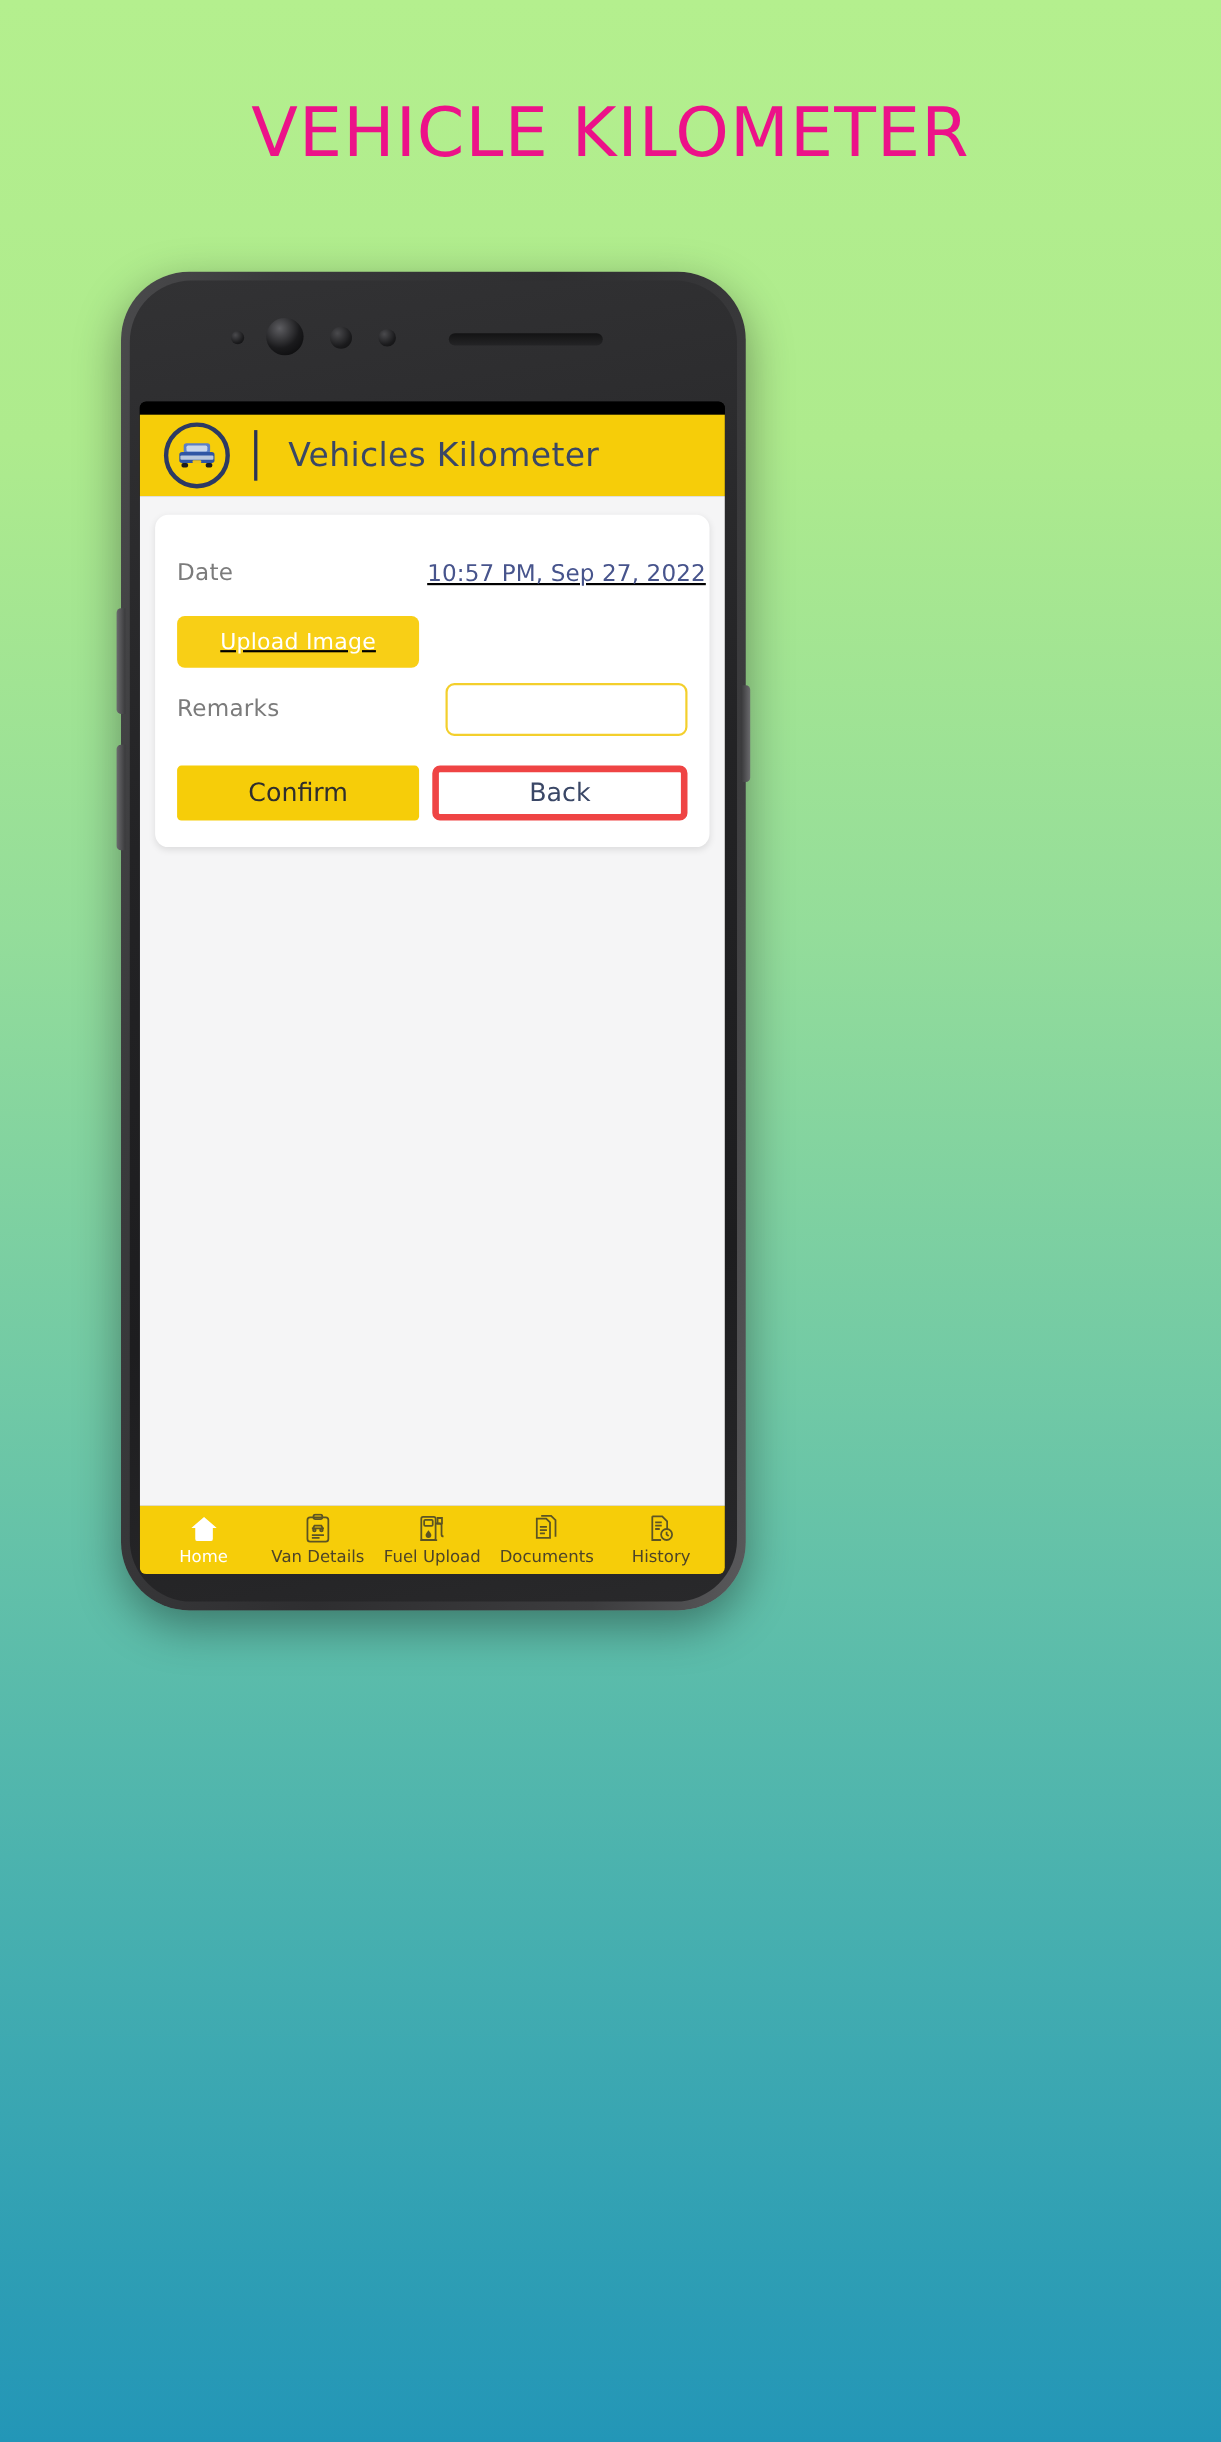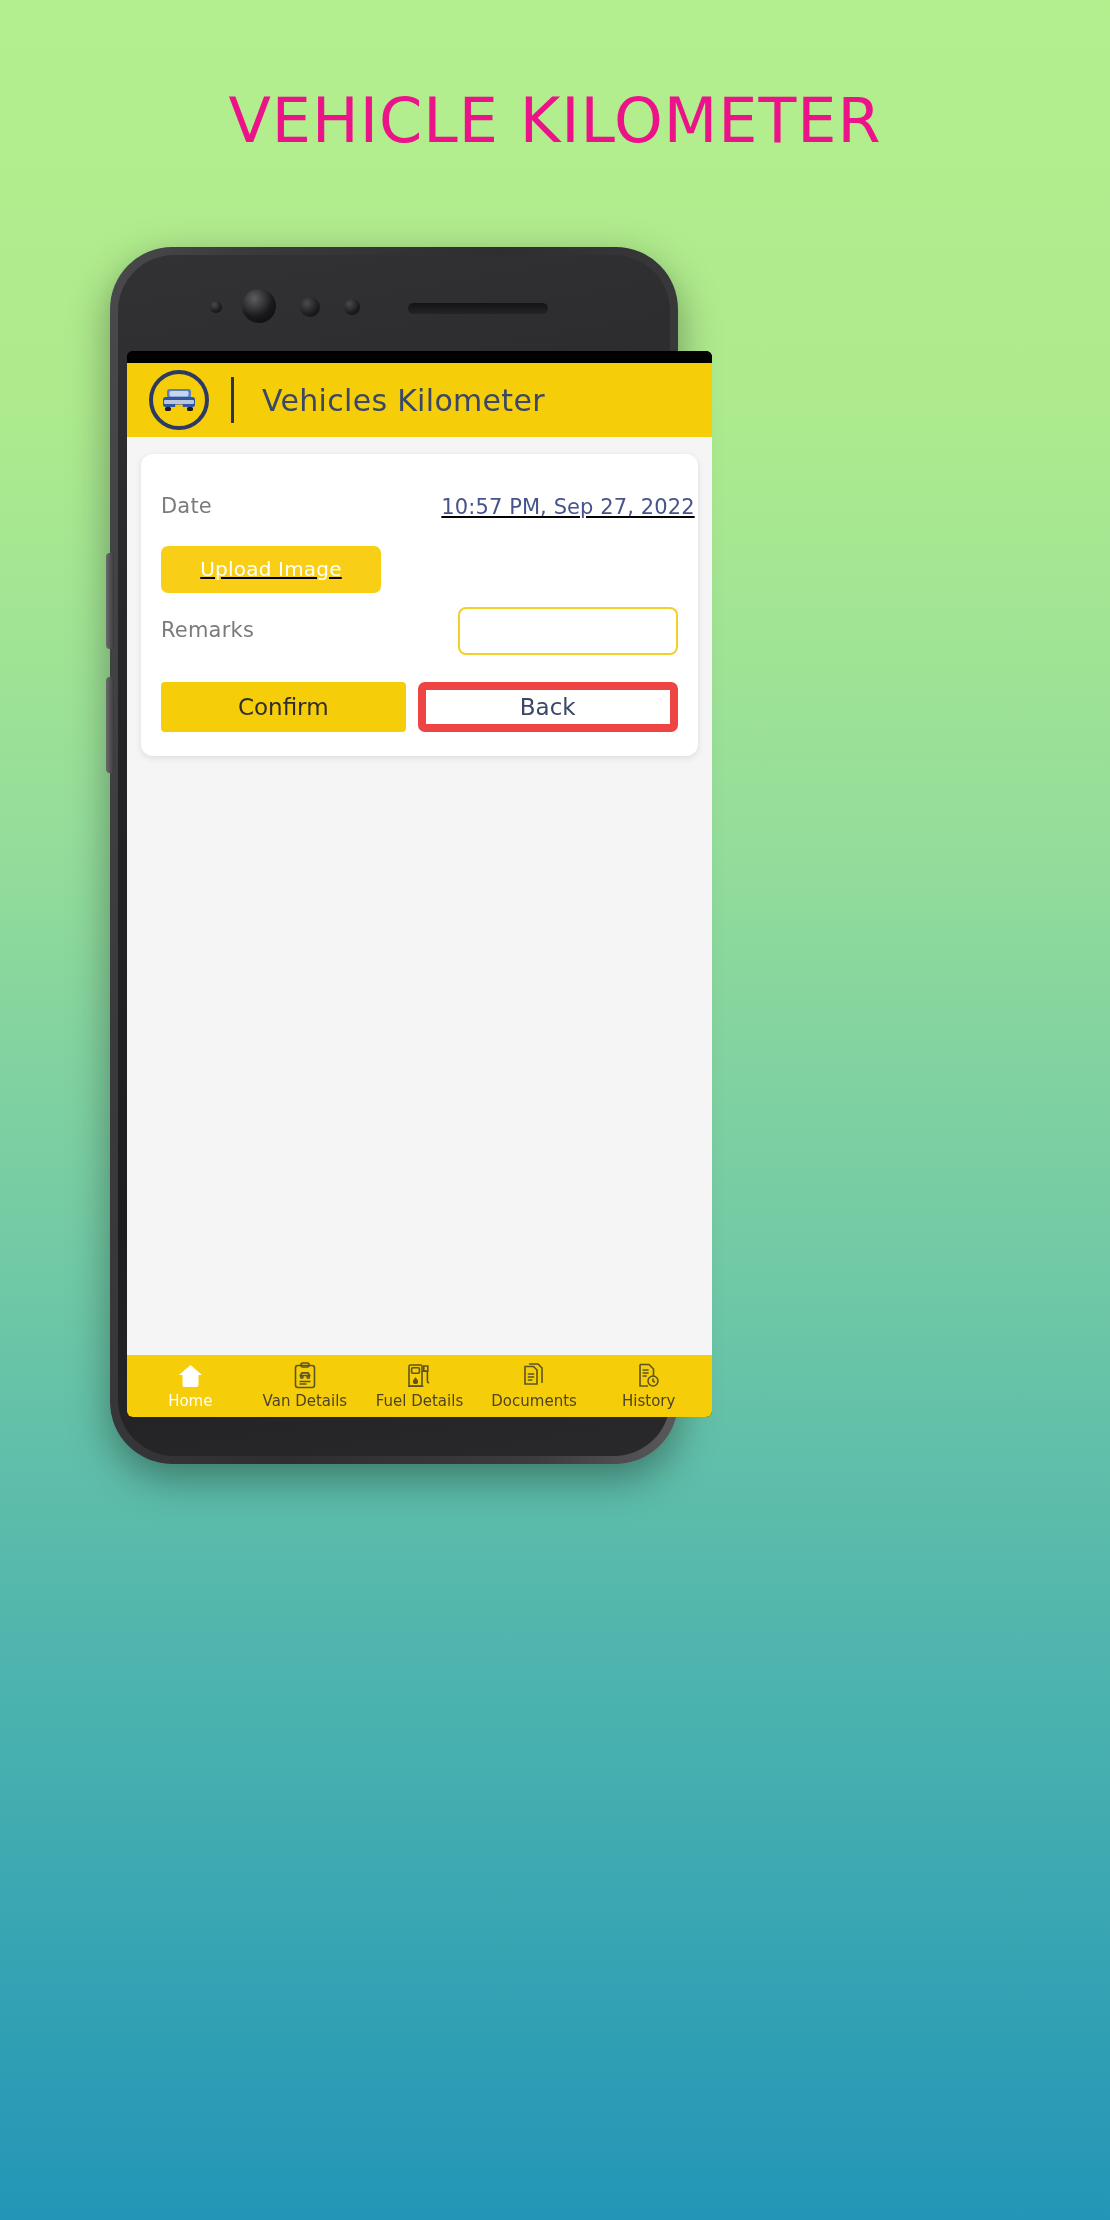--- a/index.html
+++ b/index.html
@@ -75,22 +75,22 @@
   .s4{ left:226px; top:44px; width:16px; height:16px; }
   .speaker{
     position:absolute; left:290px; top:48px; width:140px; height:11px;
     border-radius:6px;
     background:linear-gradient(180deg,#131314,#242426);
   }
 
   
   .screen{
     position:absolute;
-    left:9px; top:96px;
-    width:585px; height:1066px;
+    left:9px; top:110px;
+    width:532px; height:1066px;
     background:#000;
     overflow:hidden;
     border-radius:6px;
   }
   .screen-notchbar{ height:12px; background:#000; }
 
   
   .app-header{
     height:74px;
     background:#f6cd09;
@@ -171,21 +171,21 @@
   }
   .btn-confirm{
     flex:1 1 0; height:50px;
     background:#f6cd09; border:none; border-radius:4px;
     color:#2e2e2e; font-size:23px;
     cursor:pointer;
     font-family:"DejaVu Sans", sans-serif;
   }
   .btn-back{
     flex:1 1 0; height:50px;
-    background:#fff; border:8px solid #ef4444; border-radius:7px;
+    background:#fff; border:6px solid #ef4444; border-radius:7px;
     color:#3a4766; font-size:23px;
     cursor:pointer;
     font-family:"DejaVu Sans", sans-serif;
   }
 
   
   .tabbar{
     height:62px;
     background:#f6cd09;
     display:flex;
@@ -314,21 +314,21 @@
           <span class="tab-icon">
             <svg width="25" height="27" viewBox="0 0 25 27" fill="none" stroke="#5c5424" stroke-width="1.6" aria-hidden="true">
               <rect x="2" y="3" width="13" height="21" rx="1.6"></rect>
               <rect x="4.6" y="5.8" width="7.8" height="5.4" rx="1"></rect>
               <path d="M8.5 15.2 c1.9 2.4 2.6 3.3 2.6 4.3 a2.6 2.6 0 0 1-5.2 0 c0-1 .7-1.9 2.6-4.3z" fill="#5c5424" stroke="none"></path>
               <path d="M15 9 h3.6 a1.8 1.8 0 0 1 1.8 1.8 V19 a1.8 1.8 0 0 0 1.8 1.8"></path>
               <path d="M16.8 4 h4 v5.2 h-4z"></path>
               <path d="M1 24.2 h15.4"></path>
             </svg>
           </span>
-          <span class="tab-label">Fuel Details</span>
+          <span class="tab-label">Fuel Upload</span>
         </div>
 
         <div class="tab">
           <span class="tab-icon">
             <svg width="25" height="27" viewBox="0 0 25 27" fill="none" stroke="#5c5424" stroke-width="1.6" aria-hidden="true">
               <path d="M3 4.5 h8.5 L15 8 v14 H3z"></path>
               <path d="M7 2 h9 L20 6 v15"></path>
               <path d="M5.8 12 h6.4 M5.8 15 h6.4 M5.8 18 h4.6"></path>
             </svg>
           </span>

